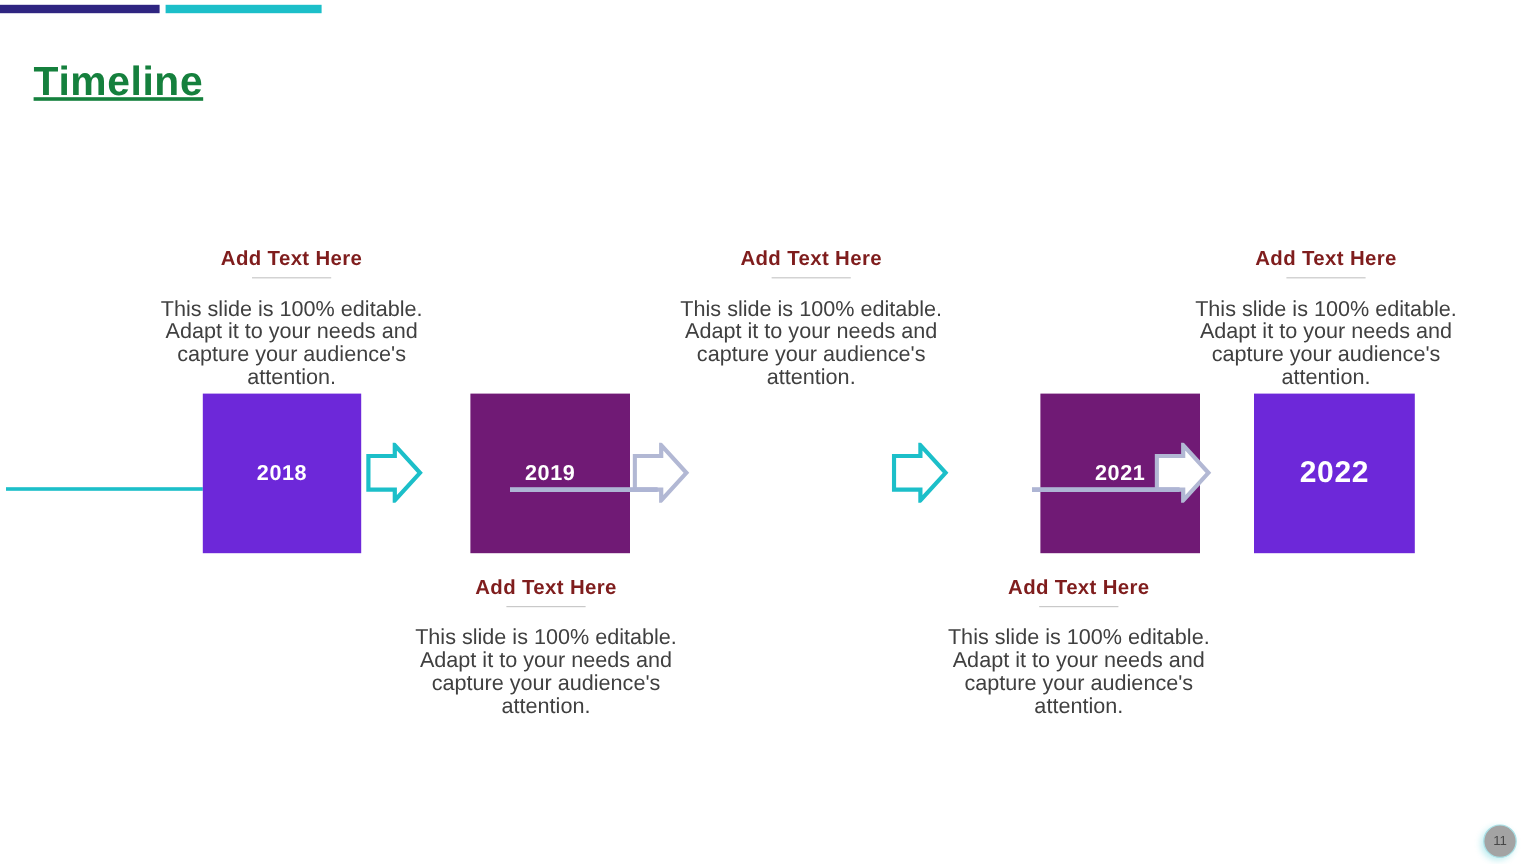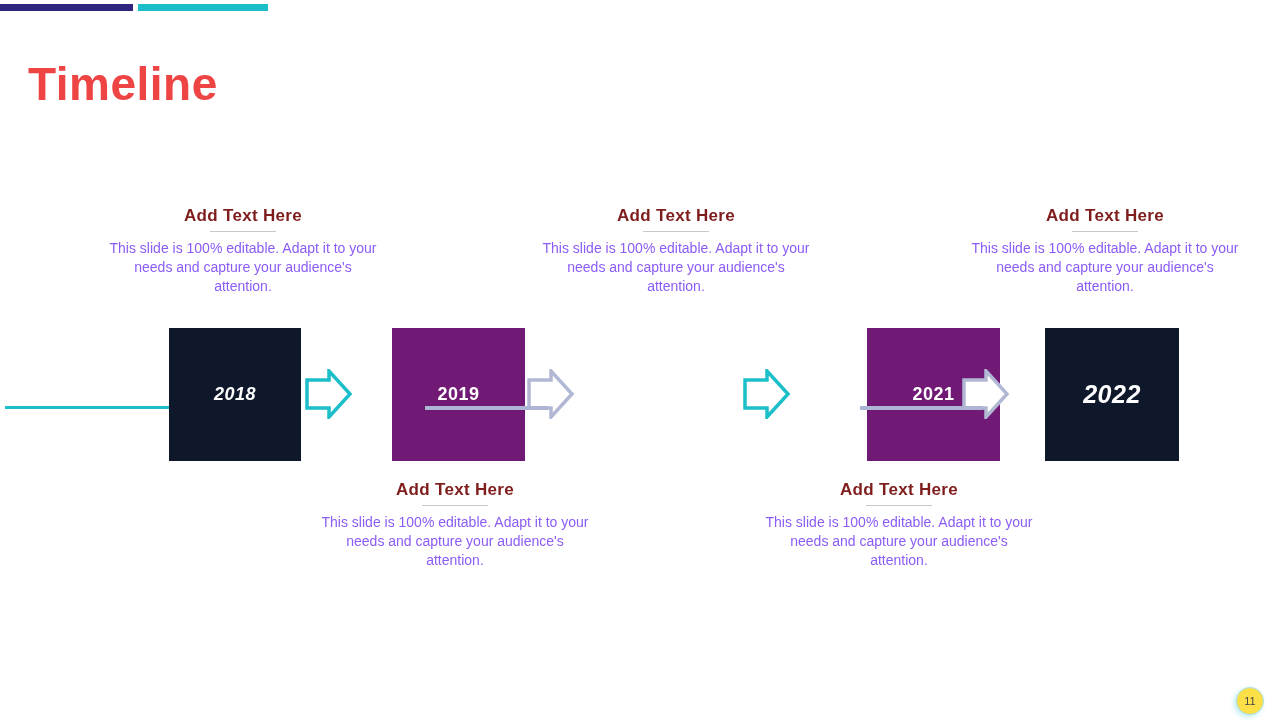--- a/index.html
+++ b/index.html
@@ -9,36 +9,36 @@
     font-family:"Liberation Sans", sans-serif;
   }
   
   .bar { position:absolute; top:4px; height:7px; }
   .bar-purple { left:0; width:133px; background:#2f2581; }
   .bar-teal   { left:138px; width:130px; background:#1cbfc9; }
 
   
   .title {
     position:absolute; left:28px; top:26px;
-    font-size:46px; font-weight:bold; color:#ef4444; letter-spacing:0.5px;
+    font-size:34px; font-weight:bold; color:#15803d; letter-spacing:0.5px;text-decoration:underline;
   }
 
   
   .mainline { position:absolute; left:5px; top:406px; width:164px; height:3px; background:#1cbfc9; z-index:1; }
   .lavline  { position:absolute; top:406px; width:123px; height:4px; background:#aeb5d4; z-index:3; }
   .lavline-2019 { left:425px; }
   .lavline-2021 { left:860px; }
 
   
   .box {
     position:absolute; top:328px; width:133px; height:133px;
     display:flex; align-items:center; justify-content:center;
     color:#ffffff; font-weight:bold; font-size:18px; letter-spacing:0.5px; z-index:2;
   }
-  .box-teal   { background:#0f172a;font-style:italic; }
+  .box-teal   { background:#6d28d9; }
   .box-purple { background:#701a75; }
   .box-2018 { left:169px; width:132px; }
   .box-2019 { left:392px; }
   .box-2020 { left:610px; width:132px; }
   .box-2021 { left:867px; }
   .box-2022 { left:1045px; width:134px; font-size:25px; }
 
   
   .arrow { position:absolute; top:369px; width:48px; height:50px; z-index:2; }
   .arrow polygon { fill:#ffffff; stroke-width:3.5; stroke-linejoin:miter; }
@@ -53,26 +53,26 @@
   .tblock { position:absolute; width:270px; text-align:center; }
   .tblock-top    { top:206px; }
   .tblock-bottom { top:480px; }
   .tblock-1 { left:108px; }
   .tblock-2 { left:541px; }
   .tblock-3 { left:970px; }
   .tblock-4 { left:320px; }
   .tblock-5 { left:764px; }
   .tblock .heading { margin:0; font-size:17px; font-weight:bold; color:#7f1d1d; letter-spacing:0.3px; }
   .tblock .rule { width:66px; height:1px; background:#c9c9c9; margin:5px auto 7px auto; }
-  .tblock .body { margin:0; font-size:14px; color:#8b5cf6; line-height:19px; }
+  .tblock .body { margin:16px; font-size:18px; color:#404040; line-height:19px; }
 
   
   .badge {
     position:absolute; left:1236px; top:687px; width:26px; height:26px;
-    border:1px solid #a9e0e6; border-radius:50%; background:#fde047;
+    border:1px solid #a9e0e6; border-radius:50%; background:#a3a3a3;
     box-shadow:-2px 2px 5px rgba(28,191,201,0.28);
     display:flex; align-items:center; justify-content:center;
     font-size:11px; color:#474747;
   }
 </style>
 </head>
 <body>
 
 <div class="slide">
 

